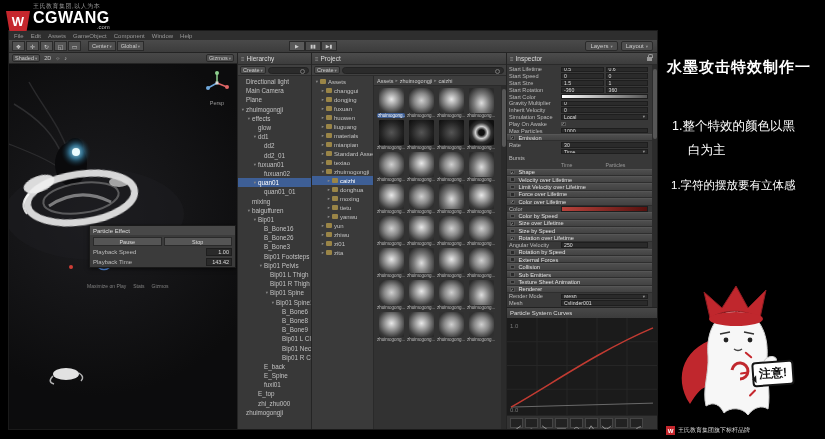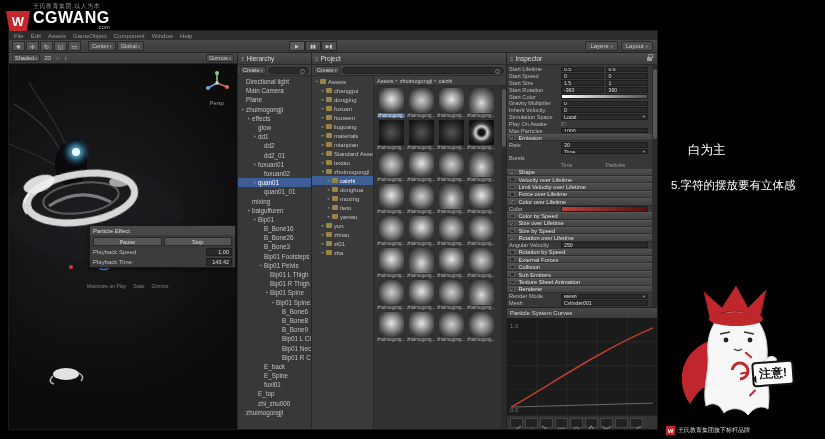--- a/index.html
+++ b/index.html
@@ -926,22 +926,24 @@
                   <path d="M1,8 C4,8 8,2 12,2" stroke="#aaaaaa" stroke-width="1" fill="none"></path>
                 </svg></div>
             </div>
         </div>
       </div>
 
     </div>
   </div>
 
   <div class="notes">
+    <div class="notes-title">水墨攻击特效制作一</div>
+    <div class="notes-l1">1.整个特效的颜色以黑</div>
     <div class="notes-l1b">白为主</div>
-    <div class="notes-l2">5.字符的摆放要有立体感</div>
+    <div class="notes-l2">1.字符的摆放要有立体感</div>
 
     <svg class="mascot" width="150" height="148" viewBox="0 0 150 148">
       <path d="M60 55 C22 62 10 95 28 122 C40 102 50 97 58 120 L78 72 Z" fill="#c0272d"></path>
       <path d="M75 28 C52 30 44 52 46 74 C47 92 40 108 44 124 C52 119 58 123 62 131 C68 125 80 125 86 133 C92 125 100 123 106 127 C109 110 104 94 105 76 C107 50 96 30 75 28 Z" fill="#f7f7f7" stroke="#cfcfcf" stroke-width="1"></path>
       <path d="M48 36 L42 10 L60 26 L74 4 L86 26 L104 8 L98 36 C82 27 62 27 48 36 Z" fill="#c0272d" stroke="#8e1d22" stroke-width="1"></path>
       <ellipse cx="74" cy="37" rx="27" ry="7" fill="#c0272d"></ellipse>
       <circle cx="64" cy="58" r="2.4" fill="#222"></circle>
       <circle cx="88" cy="58" r="2.4" fill="#222"></circle>
       <path d="M58 52 L68 50 M82 50 L92 52" stroke="#333" stroke-width="1.4" fill="none"></path>
       <path d="M72 67 Q76 70 80 67" stroke="#444" stroke-width="1.4" fill="none"></path>

